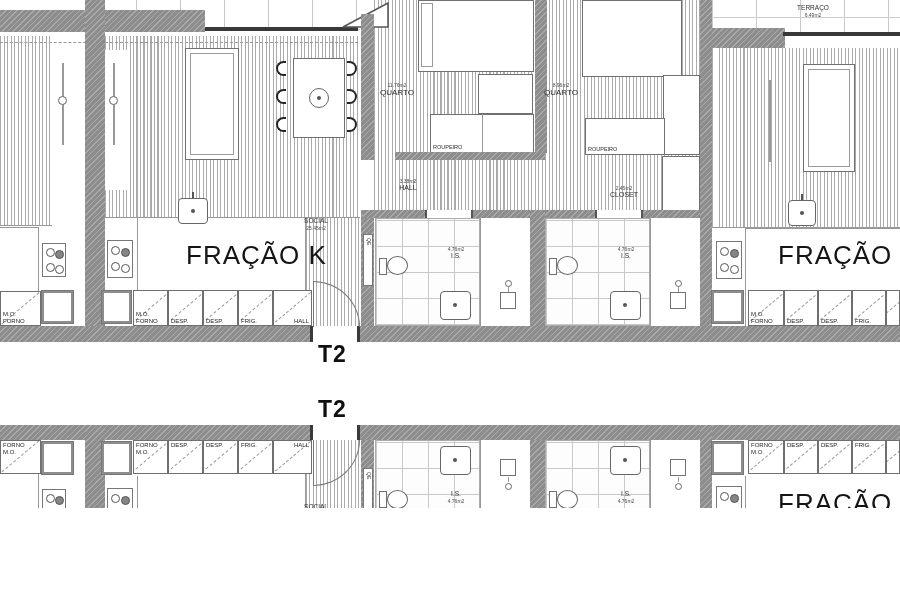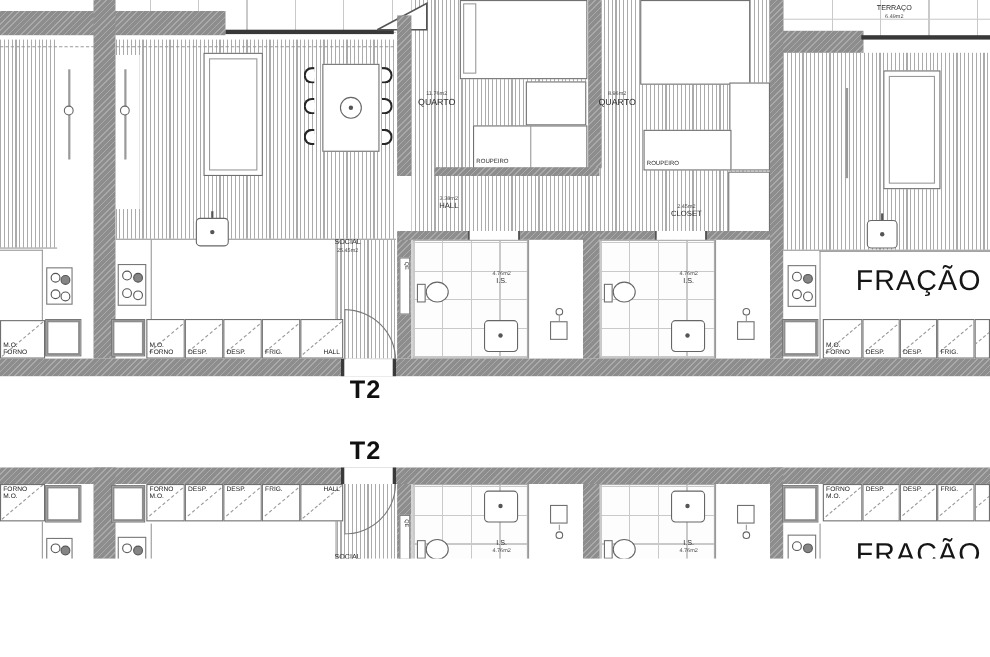--- a/index.html
+++ b/index.html
@@ -286,20 +286,21 @@
   <div class="lbl" style="left:295px;top:217px;width:42px">
     <span class="nm6">SOCIAL</span>
     <span class="area">25.45m2</span>
   </div>
   <div class="lbl" style="left:786px;top:4px;width:54px">
     <span class="nm6">TERRAÇO</span>
     <span class="area">6.49m2</span>
   </div>
   <div class="qe" style="left:372px;top:238px">QE</div>
 
+  <div class="big" style="left:186px;top:240px">FRAÇÃO K</div>
   <div class="big" style="left:778px;top:240px">FRAÇÃO L</div>
 
   <div class="t2" style="left:318px;top:341px">T2</div>
   <div class="t2" style="left:318px;top:396px">T2</div>
 
   <div class="hatch" style="left:0;top:548px;width:52px;height:49px;border-top:1px solid #999"></div>
   <div class="white" style="left:52px;top:548px;width:24px;height:49px"></div>
   <div class="hatch" style="left:105px;top:548px;width:255px;height:49px;border-top:1px solid #999"></div>
   <div class="hatch" style="left:305px;top:440px;width:55px;height:108px;border-left:1px solid #999"></div>
   <div class="hatch" style="left:374px;top:556px;width:336px;height:41px"></div>

